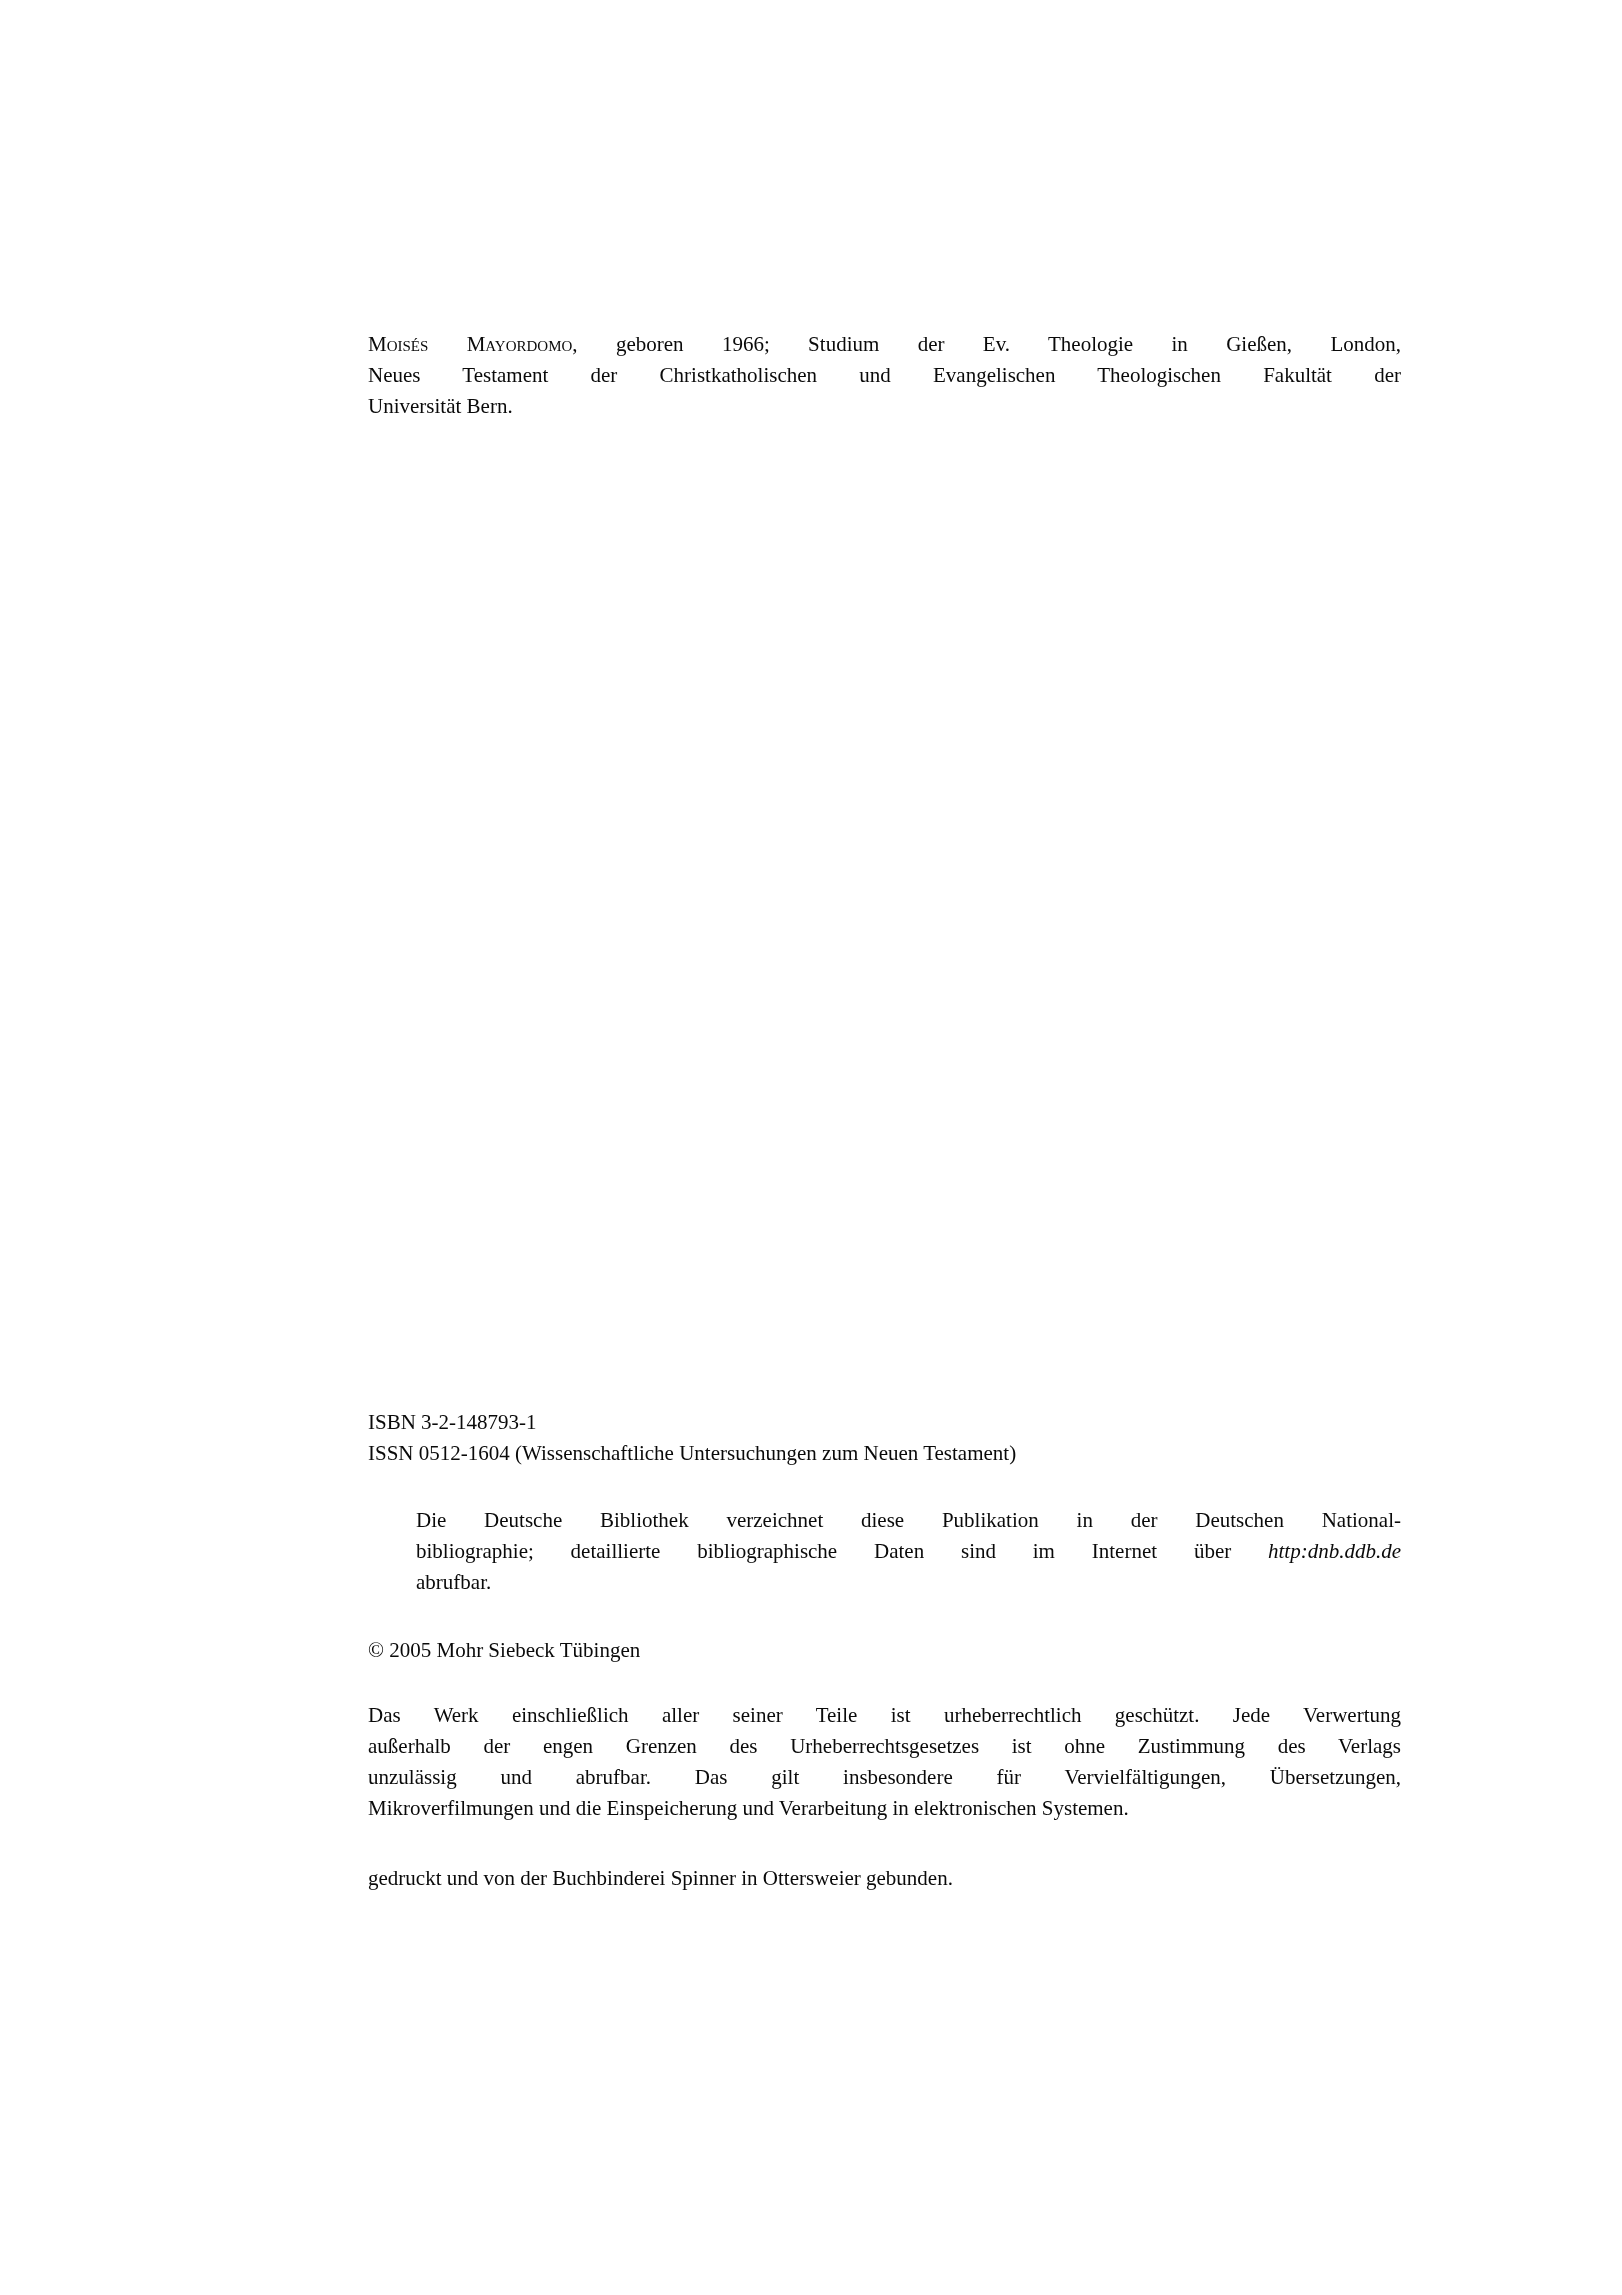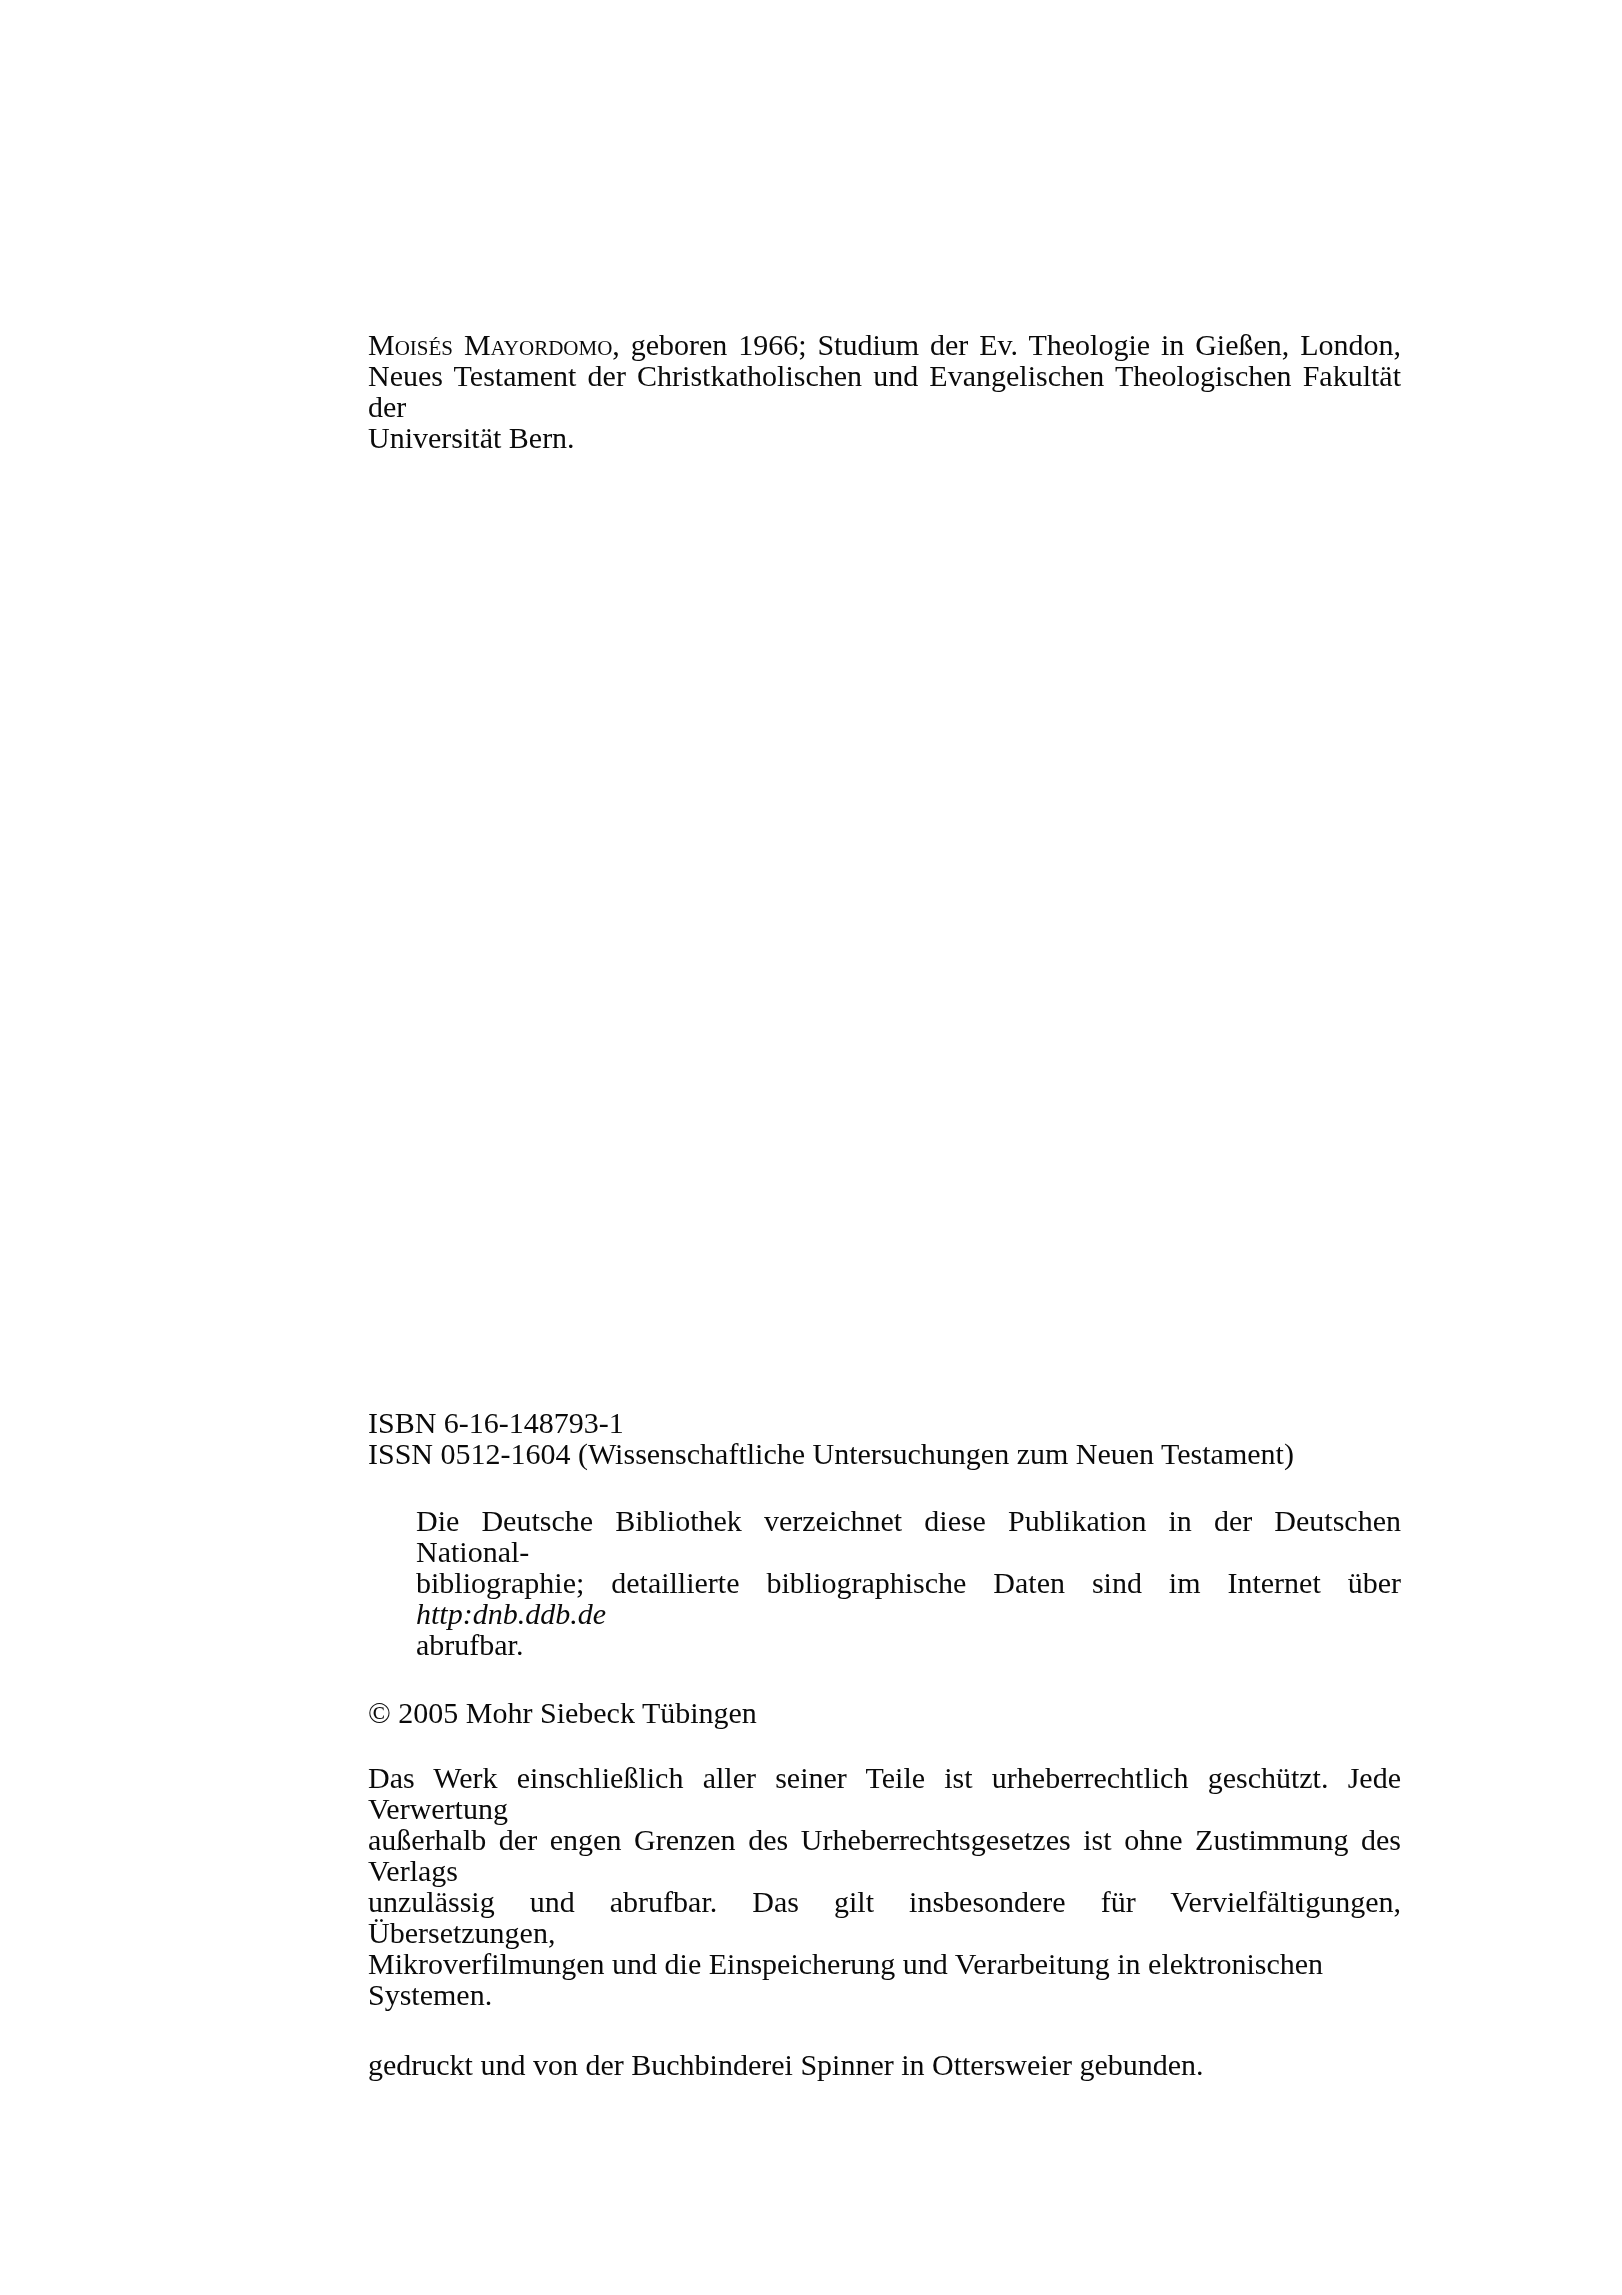--- a/index.html
+++ b/index.html
@@ -17,21 +17,21 @@
     overflow: hidden;
   }
   .block {
     position: absolute;
     left: 368px;
     width: 1033px;
   }
   .bio-block { top: 329px; }
   .imprint-block { top: 1407px; }
   .line {
-    font-size: 30px;
+    font-size: 21px;
     line-height: 31px;
     white-space: normal;
     text-align: left;
   }
   
   .just {
     text-align: justify;
     text-align-last: justify;
   }
   .smallcaps { font-variant: small-caps; }
@@ -49,21 +49,21 @@
   <section class="block bio-block">
     <div class="line just">
       <span class="smallcaps">Moisés Mayordomo</span><span>, geboren 1966; Studium der Ev. Theologie in Gießen, London,</span>
     </div>
     <div class="line just">Neues Testament der Christkatholischen und Evangelischen Theologischen Fakultät der</div>
     <div class="line">Universität Bern.</div>
   </section>
 
   <section class="block imprint-block">
 
-    <div class="line">ISBN 6-16-148793-1</div>
+    <div class="line">ISBN 3-2-148793-1</div>
     <div class="line">ISSN 0512-1604 (Wissenschaftliche Untersuchungen zum Neuen Testament)</div>
 
     <div class="para-dnb">
       <div class="line just">Die Deutsche Bibliothek verzeichnet diese Publikation in der Deutschen National-</div>
       <div class="line just">
         <span>bibliographie; detaillierte bibliographische Daten sind im Internet über </span><span class="italic">http:dnb.ddb.de</span>
       </div>
       <div class="line">abrufbar.</div>
     </div>
 

